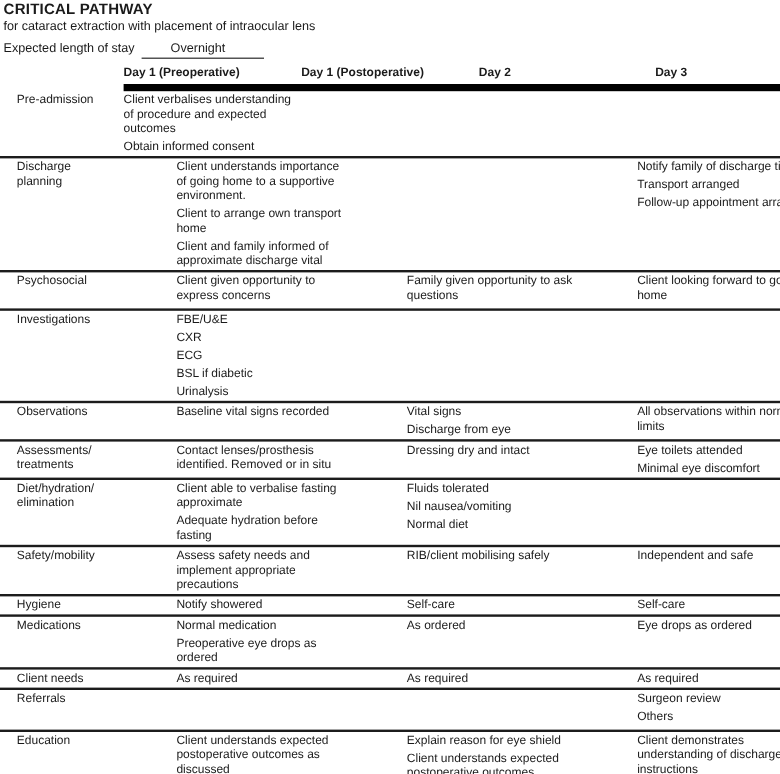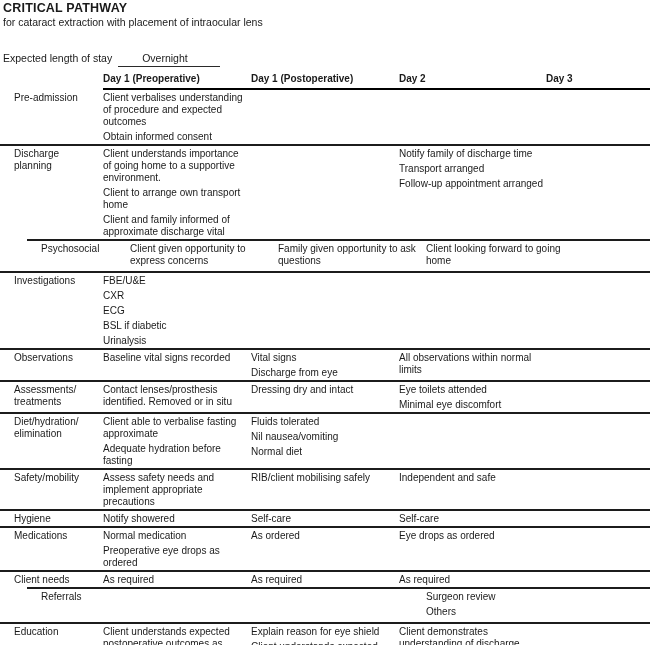--- a/index.html
+++ b/index.html
@@ -30,68 +30,68 @@
   }
   .subtitle {
     font-size: 10.5px;
     padding-left: 3px;
     line-height: 12px;
     margin-top: 1px;
   }
   .stay-line {
     font-size: 10.5px;
     padding-left: 3px;
-    margin-top: 24px;
+    margin-top: 6px;
     line-height: 13px;
   }
   .stay-value {
     display: inline-block;
     border-bottom: 1.5px solid #2a2a2a;
     padding: 0 32px 1px 24px;
     margin-left: 6px;
   }
   
   .ptable { margin-top: 4px; }
   .thead {
     display: grid;
     grid-template-columns: 103px 1fr;
   }
   .head-cols {
     display: grid;
     grid-template-columns: 148px 148px 147px 1fr;
-    border-bottom: 2px solid #000000;
+    border-bottom: 6px solid #000000;
     padding: 2px 0 3px 0;
   }
   .hcell {
     font-size: 10px;
     font-weight: bold;
     line-height: 12px;
     padding-right: 4px;
   }
   #tbody { border-bottom: 2px solid #1c1c1c; }
   .trow {
     display: grid;
     grid-template-columns: 103px 148px 148px 147px 1fr;
     padding: 2px 0 1px 0;
   }
-  .trow + .trow { border-top: 2px solid #1c1c1c; }
+  .trow + .trow { border-top: 2px solid #1c1c1c; gap: 44px; }
   .rlabel {
     font-size: 10px;
     line-height: 12px;
     padding-left: 14px;
     padding-right: 8px;
   }
   .cell {
     font-size: 10px;
     line-height: 12px;
     padding-right: 3px;
   }
   .item + .item { margin-top: 3px; }
   
-  .trow.spacer-b { padding-bottom: 4px; margin-left: 27px; }
+  .trow.spacer-b { padding-bottom: 4px; }
 </style>
 </head>
 <body>
 
 <div class="page">
 
   <div class="title">CRITICAL PATHWAY</div>
   <div class="subtitle">for cataract extraction with placement of intraocular lens</div>
 
   <div class="stay-line">

